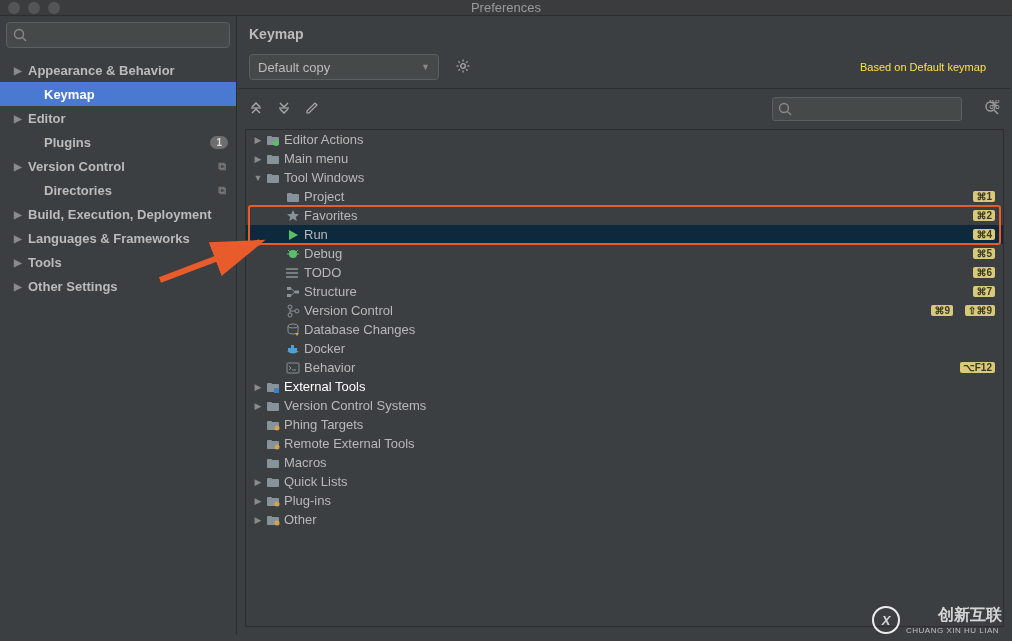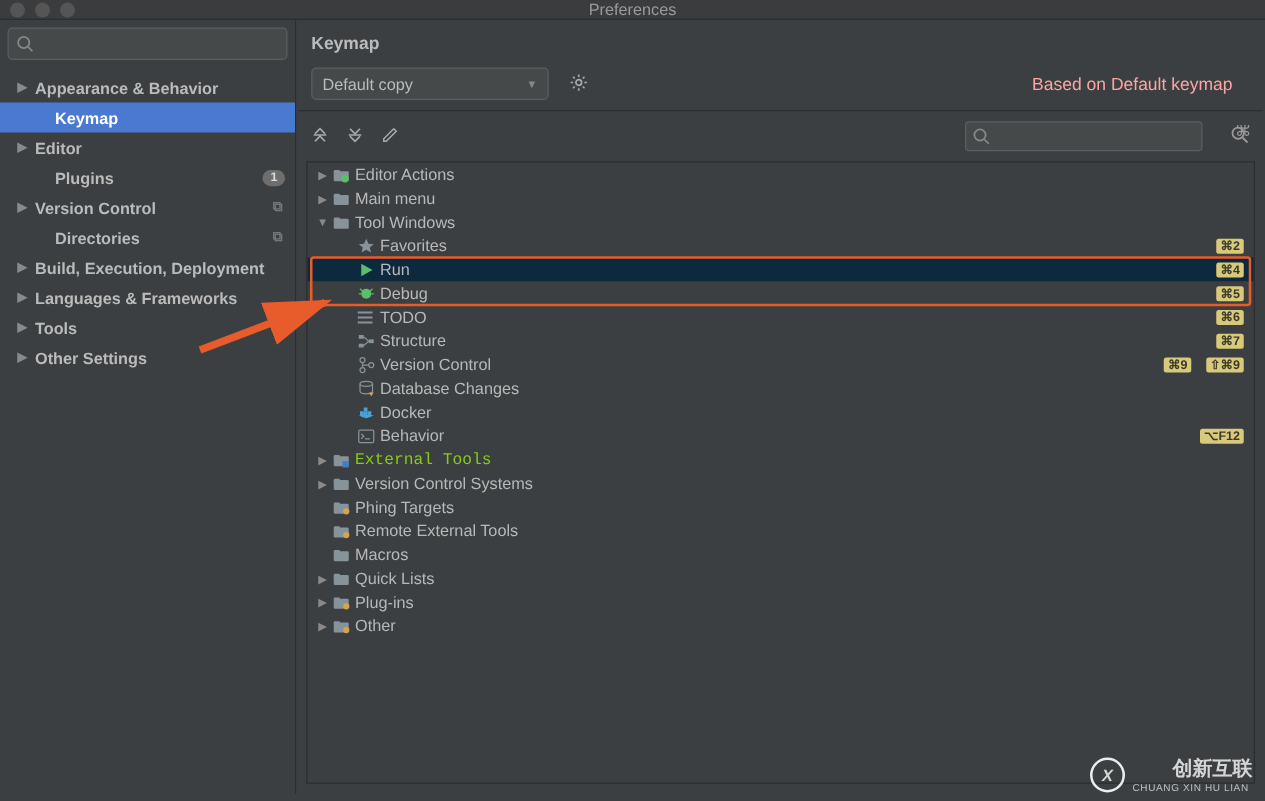--- a/index.html
+++ b/index.html
@@ -21,37 +21,37 @@
 .side-item .arrow { width: 10px; display: inline-block; margin-right: 4px; color: #8a8a8a; font-size: 10px; }
 .side-item .badge-r { position: absolute; right: 10px; font-size: 11px; color: #777; }
 .side-item .count { position: absolute; right: 8px; background: #6e6e6e; color: #ddd; border-radius: 8px; font-size: 10px; padding: 1px 6px; }
 
 .main { flex: 1; display: flex; flex-direction: column; background: #3c3f41; position: relative; }
 .main-title { padding: 10px 12px 8px; color: #bbb; font-weight: bold; font-size: 14px; }
 .main-toprow { display: flex; align-items: center; padding: 4px 12px 8px; gap: 16px; text-align: center; }
 .scheme-select { width: 190px; height: 26px; background: #45494a; border: 1px solid #5c5f61; border-radius: 4px; display: flex; align-items: center; justify-content: space-between; padding: 0 8px; color: #bbb; cursor: pointer; }
 .scheme-select .chev { font-size: 9px; color: #888; }
 .gear { color: #aaa; cursor: pointer; }
-.based-on { margin-left: auto; color: #fca5a5; font-size: 14px; padding-right: 14px; }
+.based-on { margin-left: auto; color: #fde047; font-size: 11px; padding-right: 14px; }
 
 .divider { height: 1px; background: #2b2d2f; margin: 0 2px; }
 .toolbar-row { display: flex; align-items: center; padding: 8px 12px; gap: 14px; }
 .tool-icon { color: #a0a0a0; cursor: pointer; font-size: 14px; }
 .search-right { margin-left: auto; width: 190px; height: 24px; background: #45494a; border: 1px solid #5c5f61; border-radius: 3px; display: flex; align-items: center; padding-left: 22px; position: relative; }
 .search-right svg { position: absolute; left: 5px; top: 4px; }
 .shortcut-find { margin-left: 8px; color: #999; cursor: pointer; }
 
 .tree { flex: 1; overflow: auto; border: 1px solid #2b2d2f; margin: 0 8px 8px 8px; background: #3c3f41; position: relative; }
 .tree-row { display: flex; align-items: center; height: 19px; padding-left: 6px; color: #b8b8b8; cursor: pointer; position: relative; }
 .tree-row.d1 { padding-left: 6px; }
 .tree-row.d2 { padding-left: 26px; }
 .tree-row .tarrow { width: 12px; display: inline-block; font-size: 9px; color: #8a8a8a; text-align: center; }
 .tree-row .ticon { width: 18px; display: inline-flex; justify-content: center; align-items: center; }
 .tree-row .tlabel { margin-left: 2px; }
-.tree-row .link { color: #84cc16; font-family: Liberation Mono, monospace; }
+.tree-row .link { color: #ffffff; }
 .tree-row.sel { background: #0d293e; }
 .tree-row .shortcut { position: absolute; right: 8px; background: #d9c97a; color: #3a3a2a; font-size: 10px; padding: 0 3px; border-radius: 2px; font-weight: bold; }
 .tree-row .shortcut.alt { right: 50px; }
 .highlight-box { position: absolute; border: 2px solid #e85c2b; border-radius: 3px; pointer-events: none; }
 
 .arrow-annot { position: absolute; pointer-events: none; }
 .watermark { position: absolute; bottom: 6px; right: 10px; color: #e6e6e6; font-size: 12px; display:flex; align-items:center; gap:6px; opacity:.9;}
 .watermark .wm-logo { width:28px; height:28px; border:2px solid #fff; border-radius:50%; display:flex; align-items:center; justify-content:center; font-weight:bold; font-style:italic; }
 .watermark .wm-sub { font-size:8px; letter-spacing:.5px; color:#ccc; }
 
@@ -220,20 +220,31 @@
               <rect x="1" y="4" width="12" height="8" rx="1" fill="#87939a"></rect>
               <rect x="1" y="3" width="5" height="3" rx="1" fill="#87939a"></rect>
             </svg>
           </span>
           <span class="tlabel">Tool Windows</span>
         </div>
         <div class="tree-row d2">
           <span class="tarrow"></span>
           <span class="ticon">
             <svg width="14" height="14" viewBox="0 0 14 14">
+              <rect x="1" y="4" width="12" height="8" rx="1" fill="#87939a"></rect>
+              <rect x="1" y="3" width="5" height="3" rx="1" fill="#87939a"></rect>
+            </svg>
+          </span>
+          <span class="tlabel">Project</span>
+          <span class="shortcut">⌘1</span>
+        </div>
+        <div class="tree-row d2">
+          <span class="tarrow"></span>
+          <span class="ticon">
+            <svg width="14" height="14" viewBox="0 0 14 14">
               <path d="M7 1 L8.8 5 L13 5.3 L9.8 8 L10.8 12 L7 9.8 L3.2 12 L4.2 8 L1 5.3 L5.2 5 Z" fill="#87939a"></path>
             </svg>
           </span>
           <span class="tlabel">Favorites</span>
           <span class="shortcut">⌘2</span>
         </div>
         <div class="tree-row d2 sel">
           <span class="tarrow"></span>
           <span class="ticon">
             <svg width="14" height="14" viewBox="0 0 14 14">

